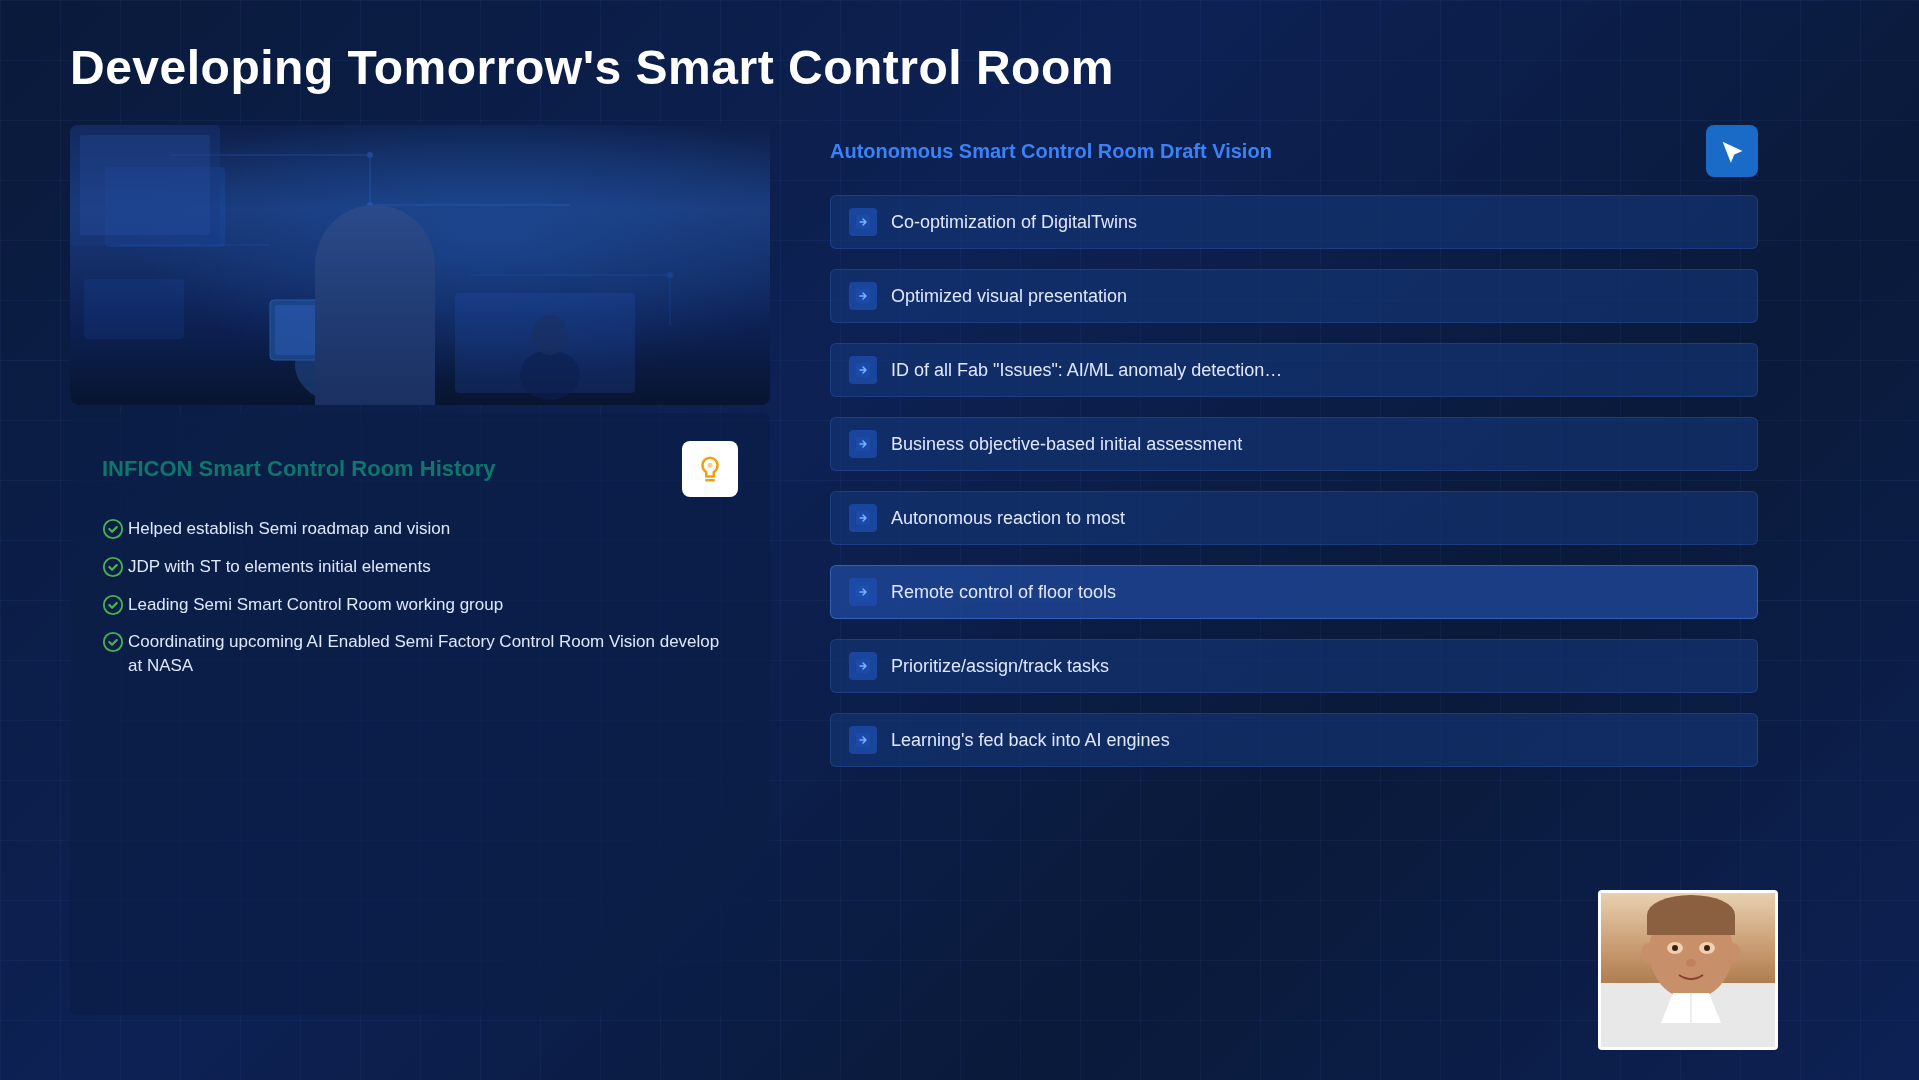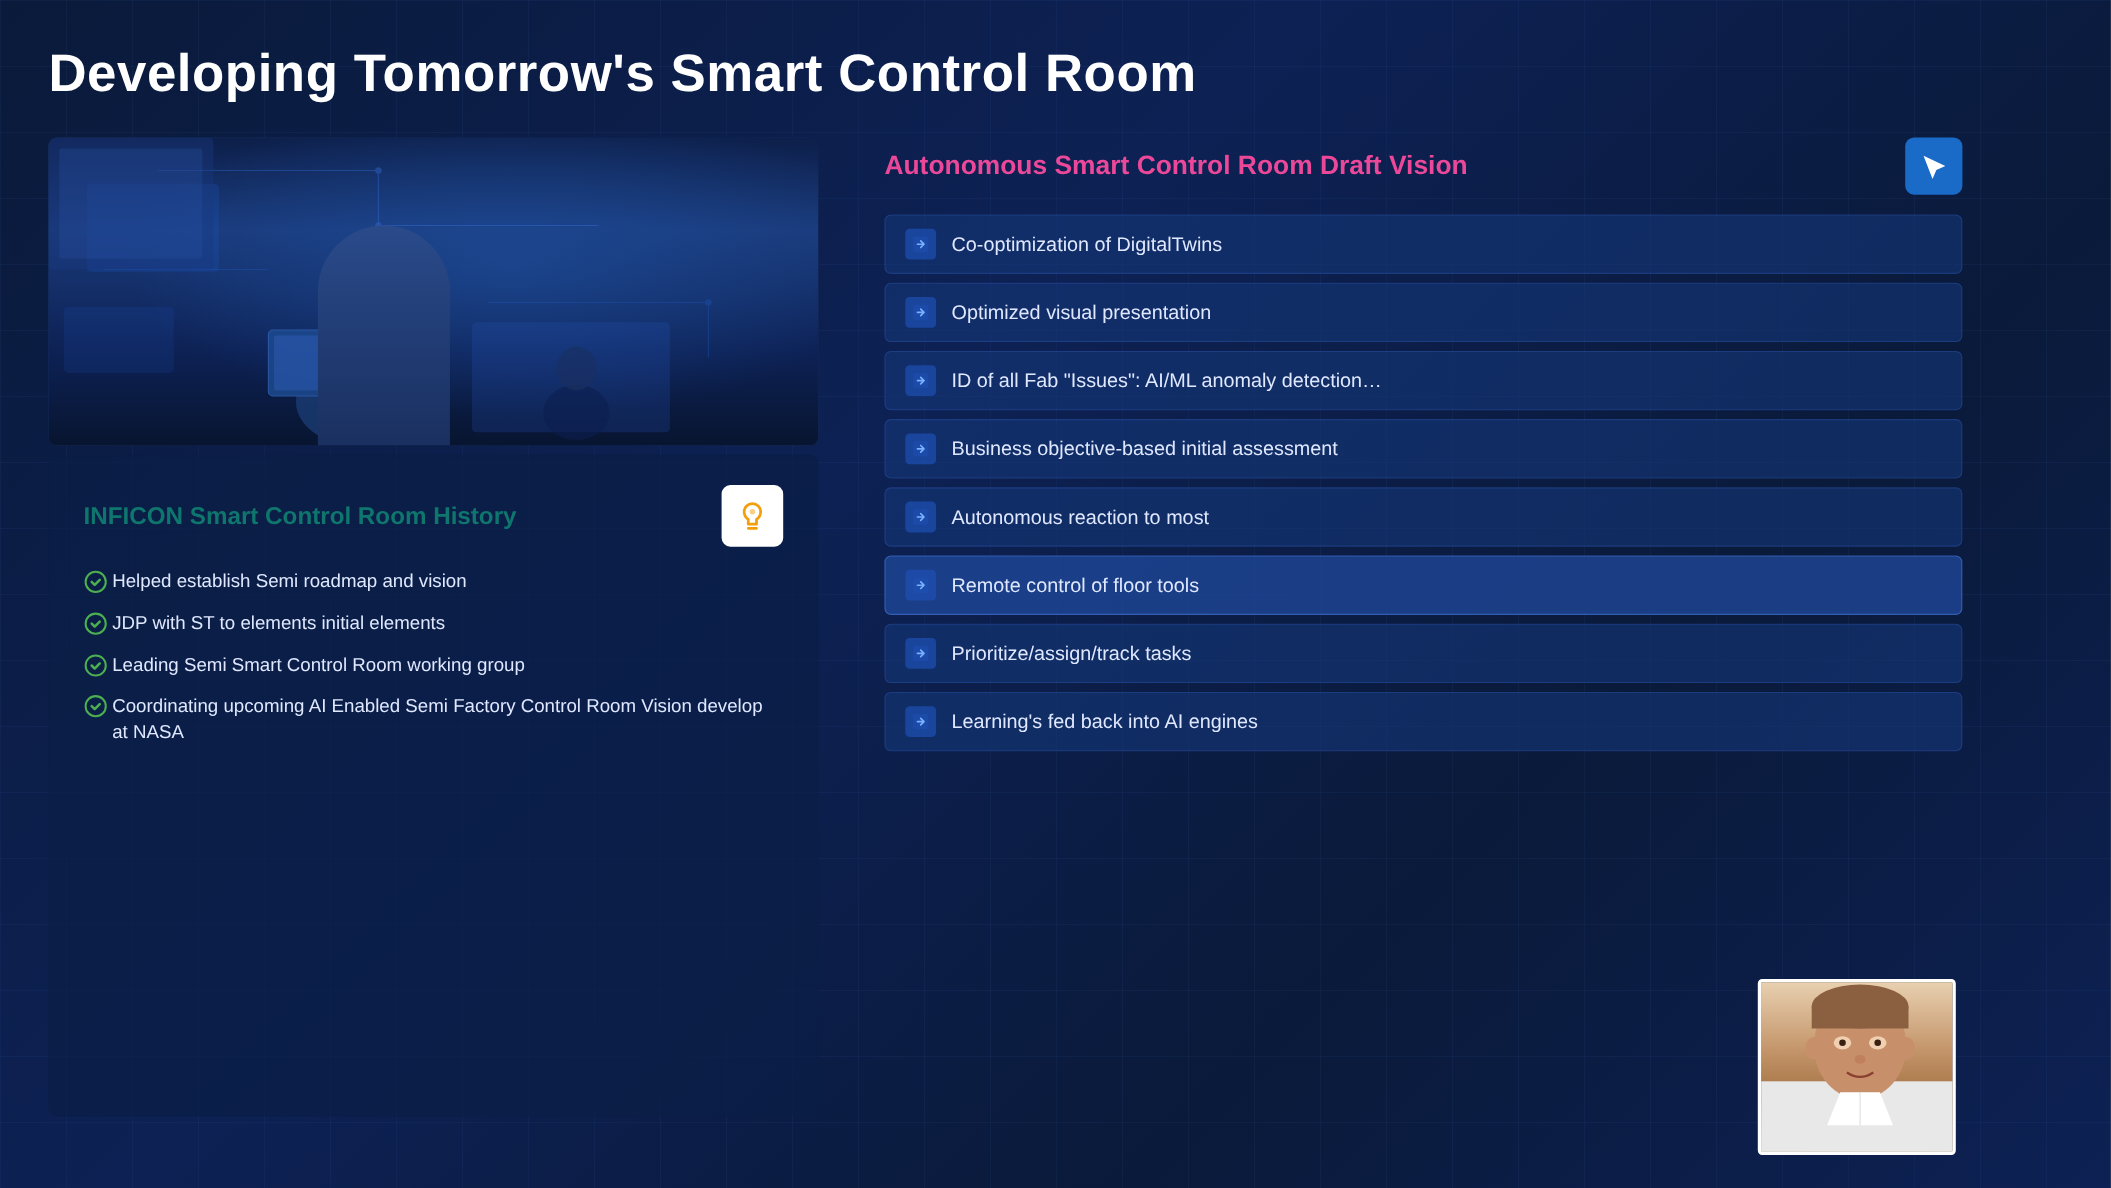--- a/index.html
+++ b/index.html
@@ -23,21 +23,21 @@
         linear-gradient(rgba(100,160,255,0.05) 1px, transparent 1px),
         linear-gradient(90deg, rgba(100,160,255,0.05) 1px, transparent 1px);
       background-size: 60px 60px;
       pointer-events: none;
     }
 
     .slide {
       width: 1828px;
       height: 1080px;
       position: relative;
-      padding: 40px 44px;
+      padding: 40px 70px;
     }
 
     
     .main-title {
       font-size: 48px;
       font-weight: 700;
       color: #ffffff;
       margin-bottom: 30px;
       letter-spacing: 0.5px;
     }
@@ -168,42 +168,42 @@
     }
 
     .vision-header {
       display: flex;
       align-items: center;
       justify-content: space-between;
       margin-bottom: 18px;
     }
 
     .vision-title {
-      font-size: 24px;
+      font-size: 20px;
       font-weight: 700;
-      color: #ec4899;
+      color: #3b82f6;
     }
 
     .cursor-btn {
       width: 52px;
       height: 52px;
       background: #1a6ac8;
       border-radius: 8px;
       display: flex;
       align-items: center;
       justify-content: center;
       cursor: pointer;
       flex-shrink: 0;
     }
 
     .vision-list {
       list-style: none;
       display: flex;
       flex-direction: column;
-      gap: 8px;
+      gap: 20px;
       flex: 1;
     }
 
     .vision-item {
       background: rgba(20, 55, 120, 0.6);
       border: 1px solid rgba(60, 100, 200, 0.3);
       border-radius: 6px;
       padding: 12px 18px;
       display: flex;
       align-items: center;

